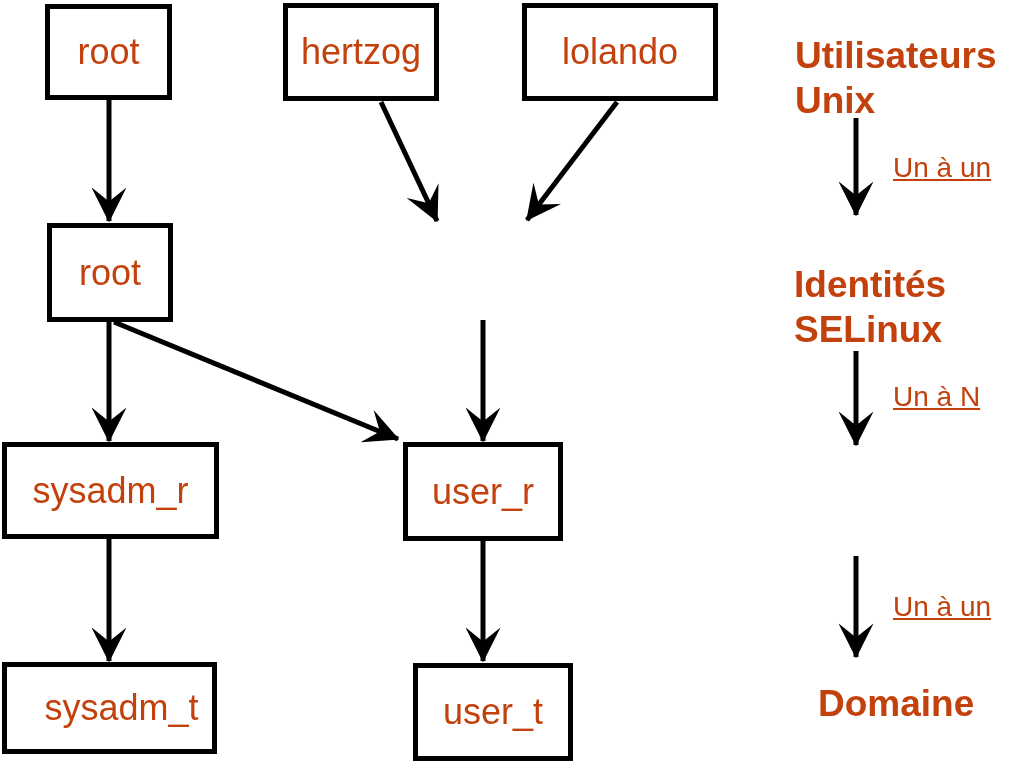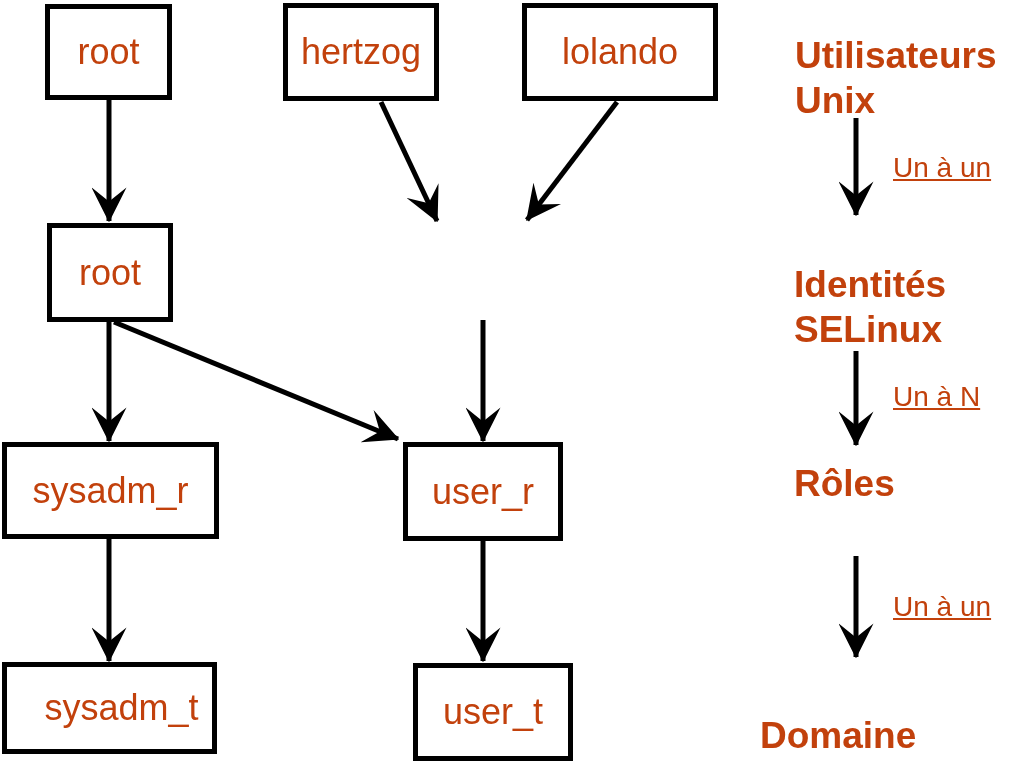--- a/index.html
+++ b/index.html
@@ -104,17 +104,16 @@
   <div class="node" style="left:403px; top:663px; width:160px; height:98px;margin-left:10px;">
     <span>user_t</span>
   </div>
 
   <div class="lg-title" style="left:795px; top:7px;margin-top:26px;">Utilisateurs
 Unix</div>
   <div class="lg-rel" style="left:893px; top:145px;">Un à un</div>
   <div class="lg-title" style="left:794px; top:222px;margin-top:40px;">Identités
 SELinux</div>
   <div class="lg-rel" style="left:893px; top:374px;">Un à N</div>
-  <div class="lg-title" style="left:794px; top:461px;">Rôles</div>
   <div class="lg-rel" style="left:893px; top:584px;">Un à un</div>
-  <div class="lg-title" style="left:760px; top:681px;margin-top:32px;">Domaine</div>
+  <div class="lg-title" style="left:818px; top:681px;">Domaine</div>
 
 </div>
 
 </body></html>

